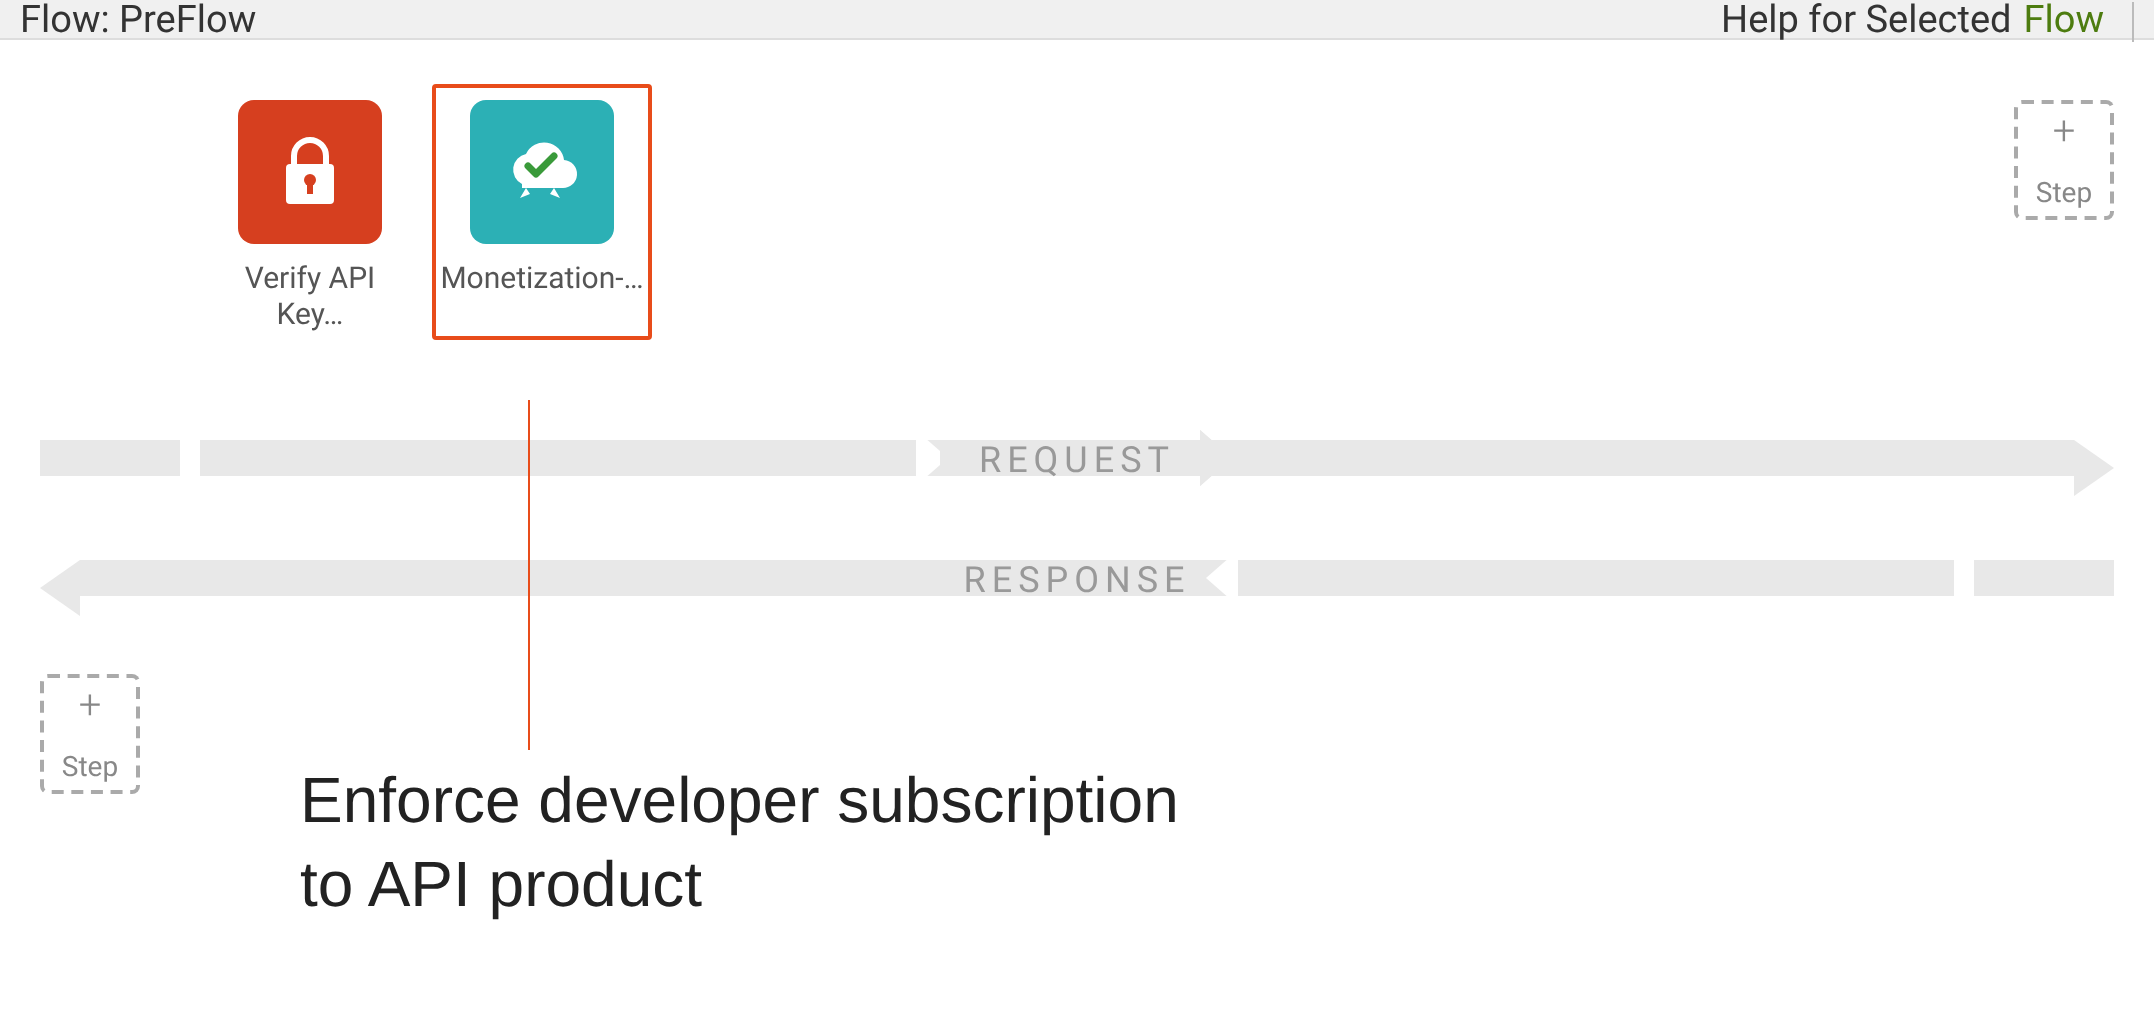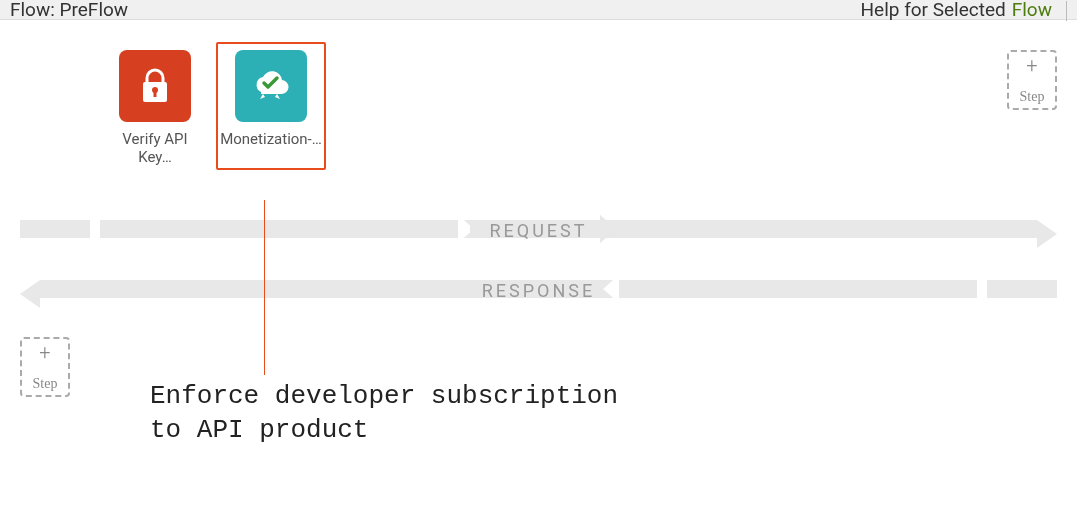--- a/index.html
+++ b/index.html
@@ -80,21 +80,21 @@
       flex-direction: column;
       align-items: center;
       justify-content: center;
       color: #888;
       cursor: pointer;
       background: #fff;
     }
     .add-step-top { top: 30px; right: 20px; }
     .add-step-bottom { bottom: 100px; left: 20px; }
     .add-step .plus { font-size: 20px; font-weight: 300; line-height: 1; }
-    .add-step .label { font-size: 14px; margin-top: 14px; font-family: Liberation Serif, serif; }
+    .add-step .label { font-size: 14px; margin-top: 14px; }
     .flow-bar {
       position: absolute;
       left: 20px;
       right: 20px;
       height: 28px;
       display: flex;
       align-items: flex-start;
     }
     .flow-request { top: 200px; }
     .flow-response { top: 260px; }
@@ -137,25 +137,25 @@
       left: 264px;
       top: 180px;
       width: 1px;
       height: 175px;
       background: #e84c1a;
     }
     .annotation-text {
       position: absolute;
       left: 150px;
       top: 360px;
-      font-size: 26px;
+      font-size: 32px;
       color: #222;
       font-weight: 400;
       line-height: 1.3;
-      font-family: Liberation Mono, monospace;
+      font-family: Liberation Sans, sans-serif;
     }
   </style>
 </head>
 <body>
 
 <div class="header">
   <span>Flow: PreFlow</span>
   <div class="header-right">
     <span>Help for Selected</span>
     <span class="flow-link">Flow</span>

